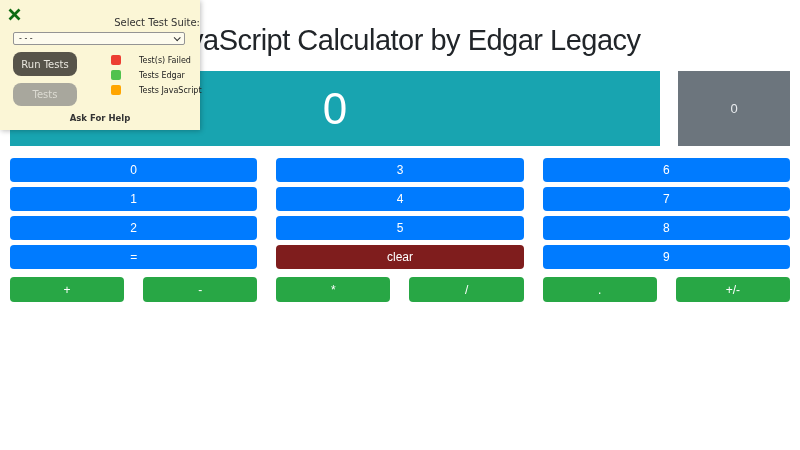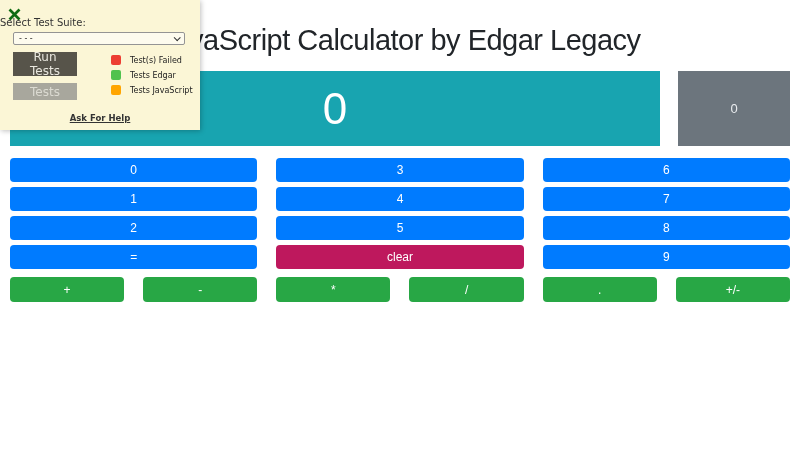--- a/index.html
+++ b/index.html
@@ -63,21 +63,21 @@
     border-radius: 4px;
     color: #ffffff;
     font-size: 12px;
     font-family: "Liberation Sans", sans-serif;
     display: flex; align-items: center; justify-content: center;
     cursor: pointer;
     padding: 0;
   }
   .btn.span2 { grid-column: span 2; }
   .btn.blue { background: #007bff; }
-  .btn.red { background: #be185d; }
+  .btn.red { background: #7f1d1d; }
   .btn.green { background: #28a745; height: 25px; margin-top: 3px; }
 
   
   .test-panel {
     position: absolute;
     top: 0; left: 0;
     width: 200px; height: 130px;
     background: #fbf6d6;
     z-index: 10;
     box-shadow: 1px 1px 5px rgba(0,0,0,0.25);
@@ -85,21 +85,21 @@
   }
   .panel-close {
     position: absolute; top: 6px; left: 8px;
     width: 13px; height: 13px;
     cursor: pointer;
     display: block;
   }
   .panel-label {
     position: absolute; top: 17px; left: 0;
     width: 100%;
-    text-align: left;
+    text-align: right;
     font-size: 10px;
     color: #333333;
   }
   .select-wrap {
     position: absolute; top: 32px; left: 13px;
     width: 172px; height: 13px;
     background: #fdfbee;
     border: 1px solid #949494;
     border-radius: 2px;
     display: flex; align-items: center; justify-content: space-between;
@@ -111,49 +111,48 @@
   .chev {
     width: 5px; height: 5px;
     border-right: 1.5px solid #333333;
     border-bottom: 1.5px solid #333333;
     transform: rotate(45deg) translateY(-1px);
   }
   .panel-btn {
     position: absolute; left: 13px;
     width: 64px;
     border: none;
-    border-radius: 0;
-    font-size: 12px;
+    border-radius: 8px;
+    font-size: 10px;
     font-family: "DejaVu Sans", sans-serif;
     cursor: pointer;
     display: flex; align-items: center; justify-content: center;
   }
   .run-tests { top: 52px; height: 24px; background: #57544a; color: #e9e7de; }
-  .tests-btn { top: 83px; height: 17px; background: #a8a79d; color: #dcdbd2; }
+  .tests-btn { top: 83px; height: 23px; background: #a8a79d; color: #dcdbd2; }
   .legend {
     position: absolute; top: 55px; left: 111px;
   }
   .legend-row {
     display: flex; align-items: center;
-    gap: 9px;
+    gap: 18px;
     margin-bottom: 5px;
   }
   .swatch { width: 10px; height: 10px; border-radius: 2px; flex: 0 0 auto; }
   .swatch-failed { background: #ed3e32; }
   .swatch-passed { background: #50c24e; }
   .swatch-executing { background: #ffa500; }
   .legend-label { font-size: 8px; color: #222222; white-space: nowrap; }
   .help-link {
     position: absolute; top: 113px; left: 0;
     width: 100%;
     text-align: center;
     font-size: 8.5px;
     font-weight: bold;
     color: #333333;
-    text-decoration: underline;
     cursor: pointer;
   }
 </style>
 </head>
 <body>
 
 <h1 class="page-title">JavaScript Calculator by Edgar Legacy</h1>
 
 <div class="display-row">
   <div class="main-display">0</div>

